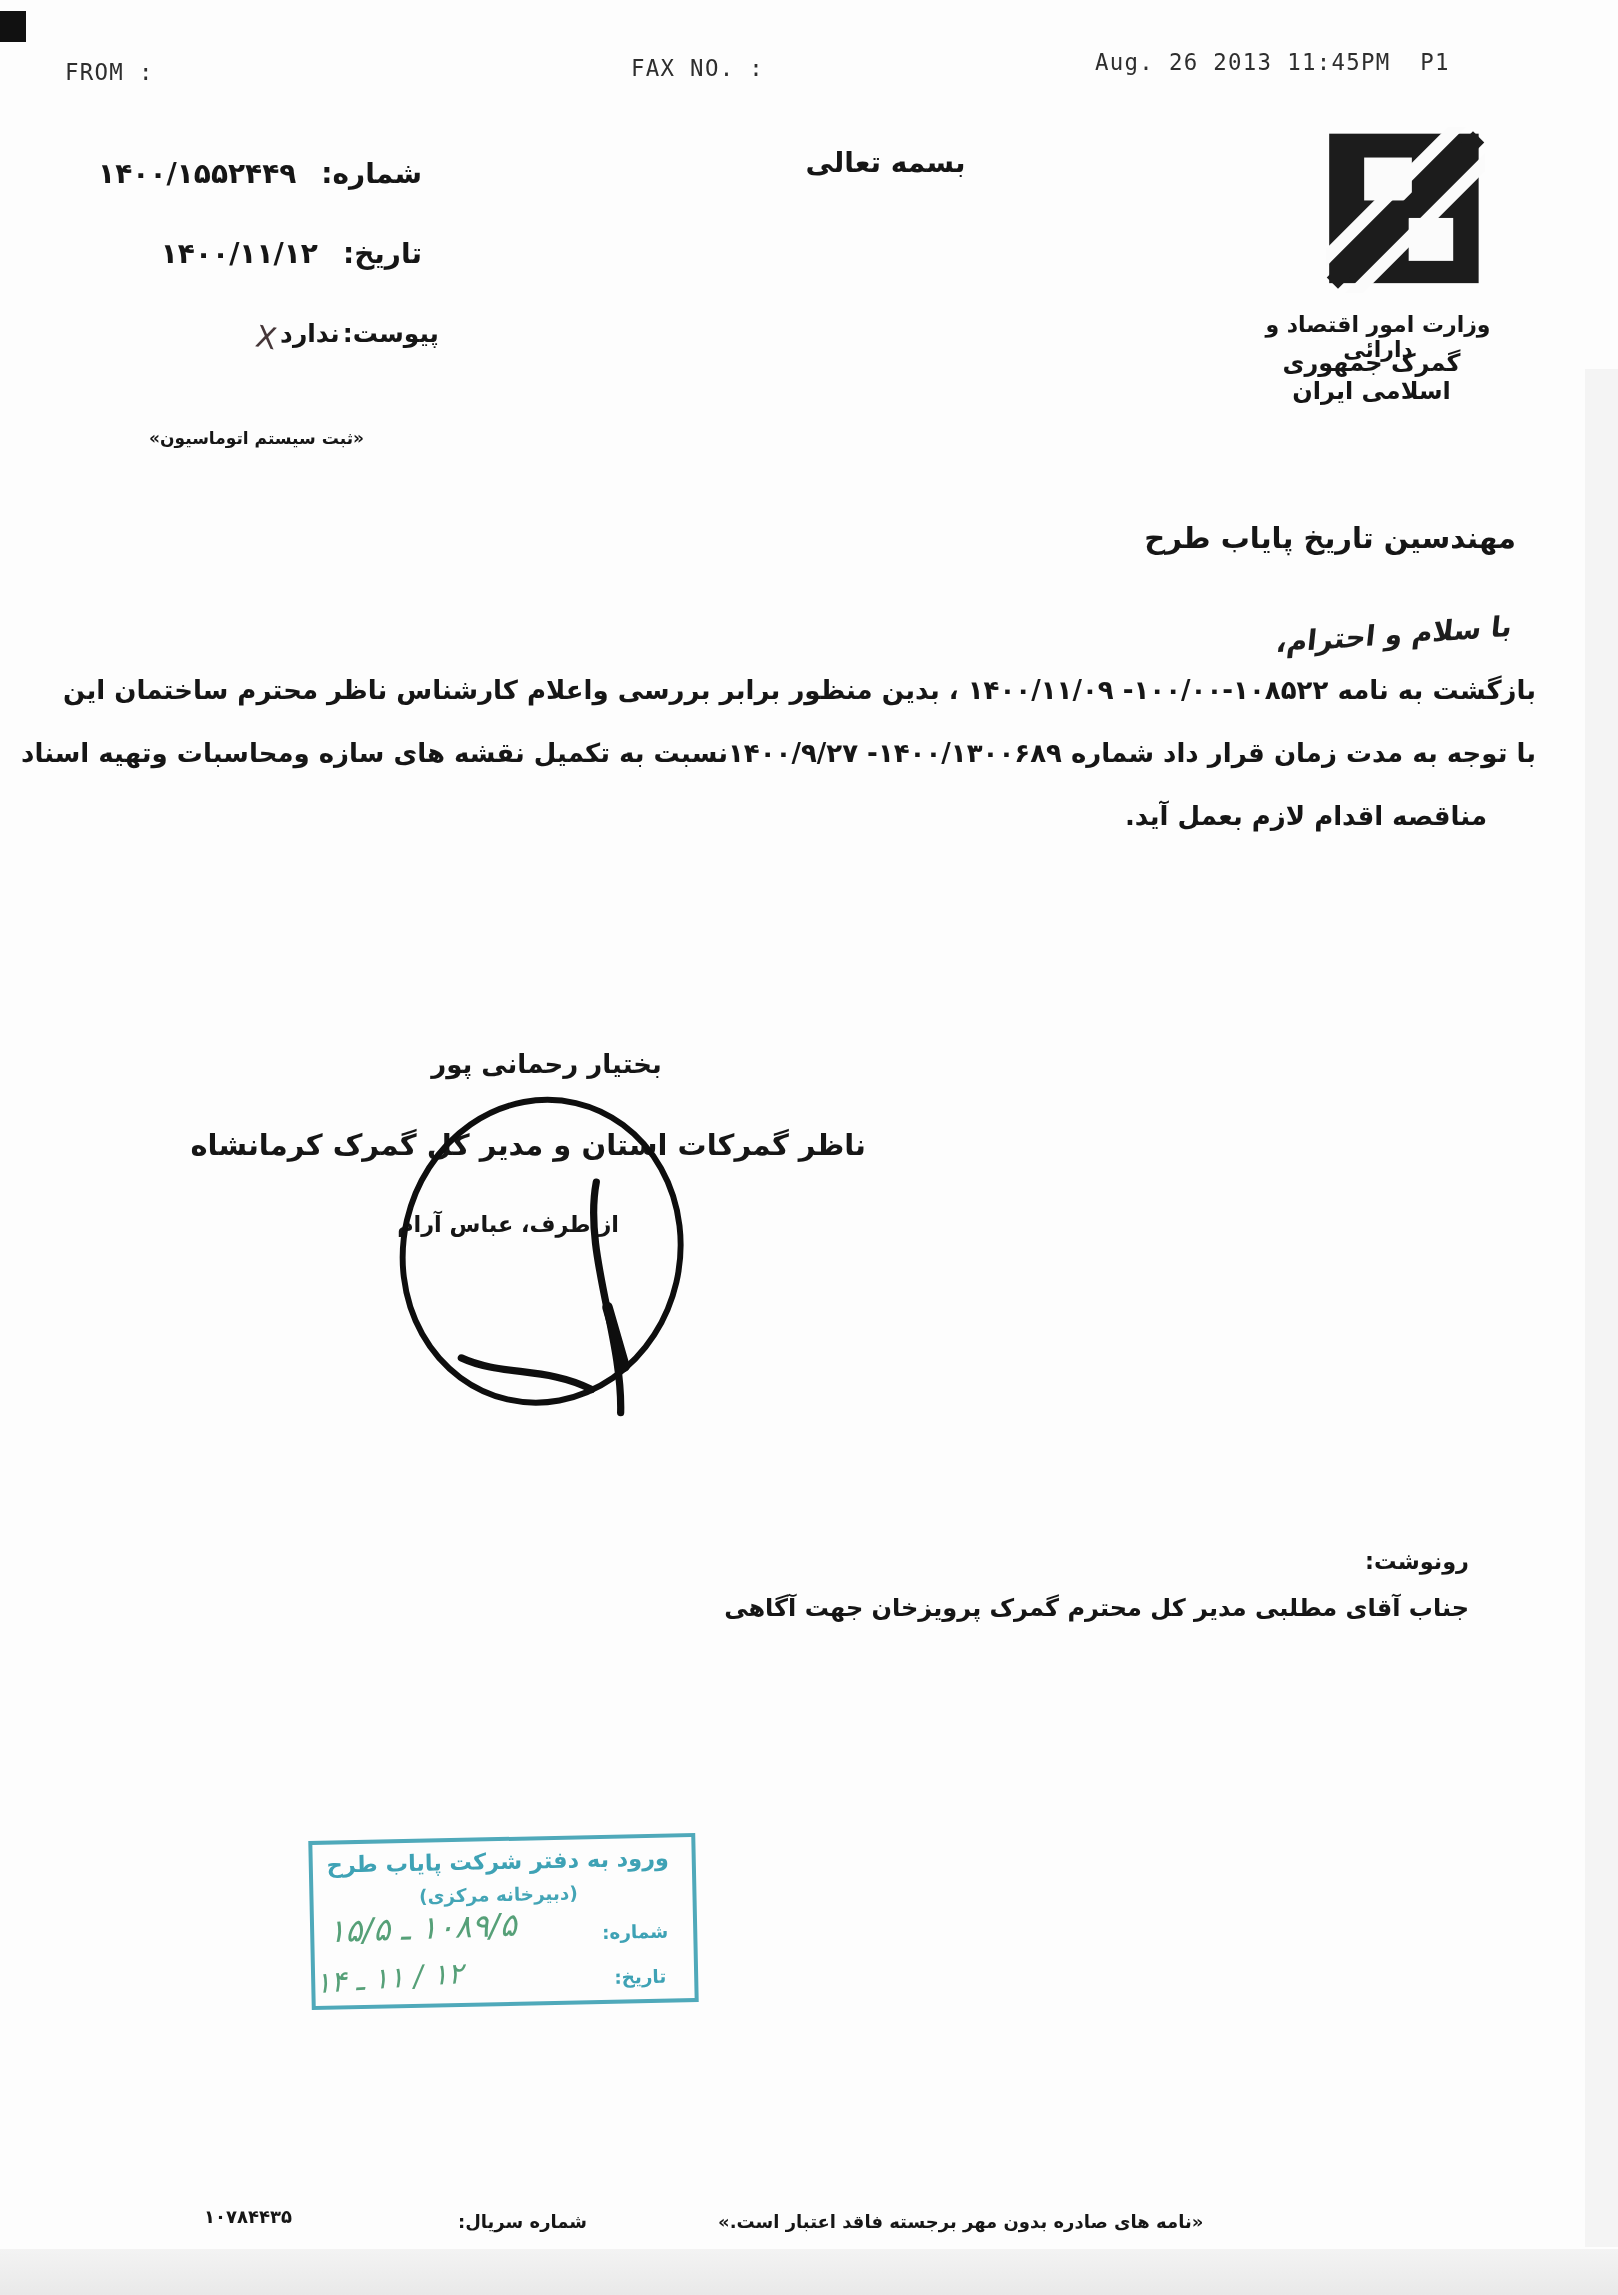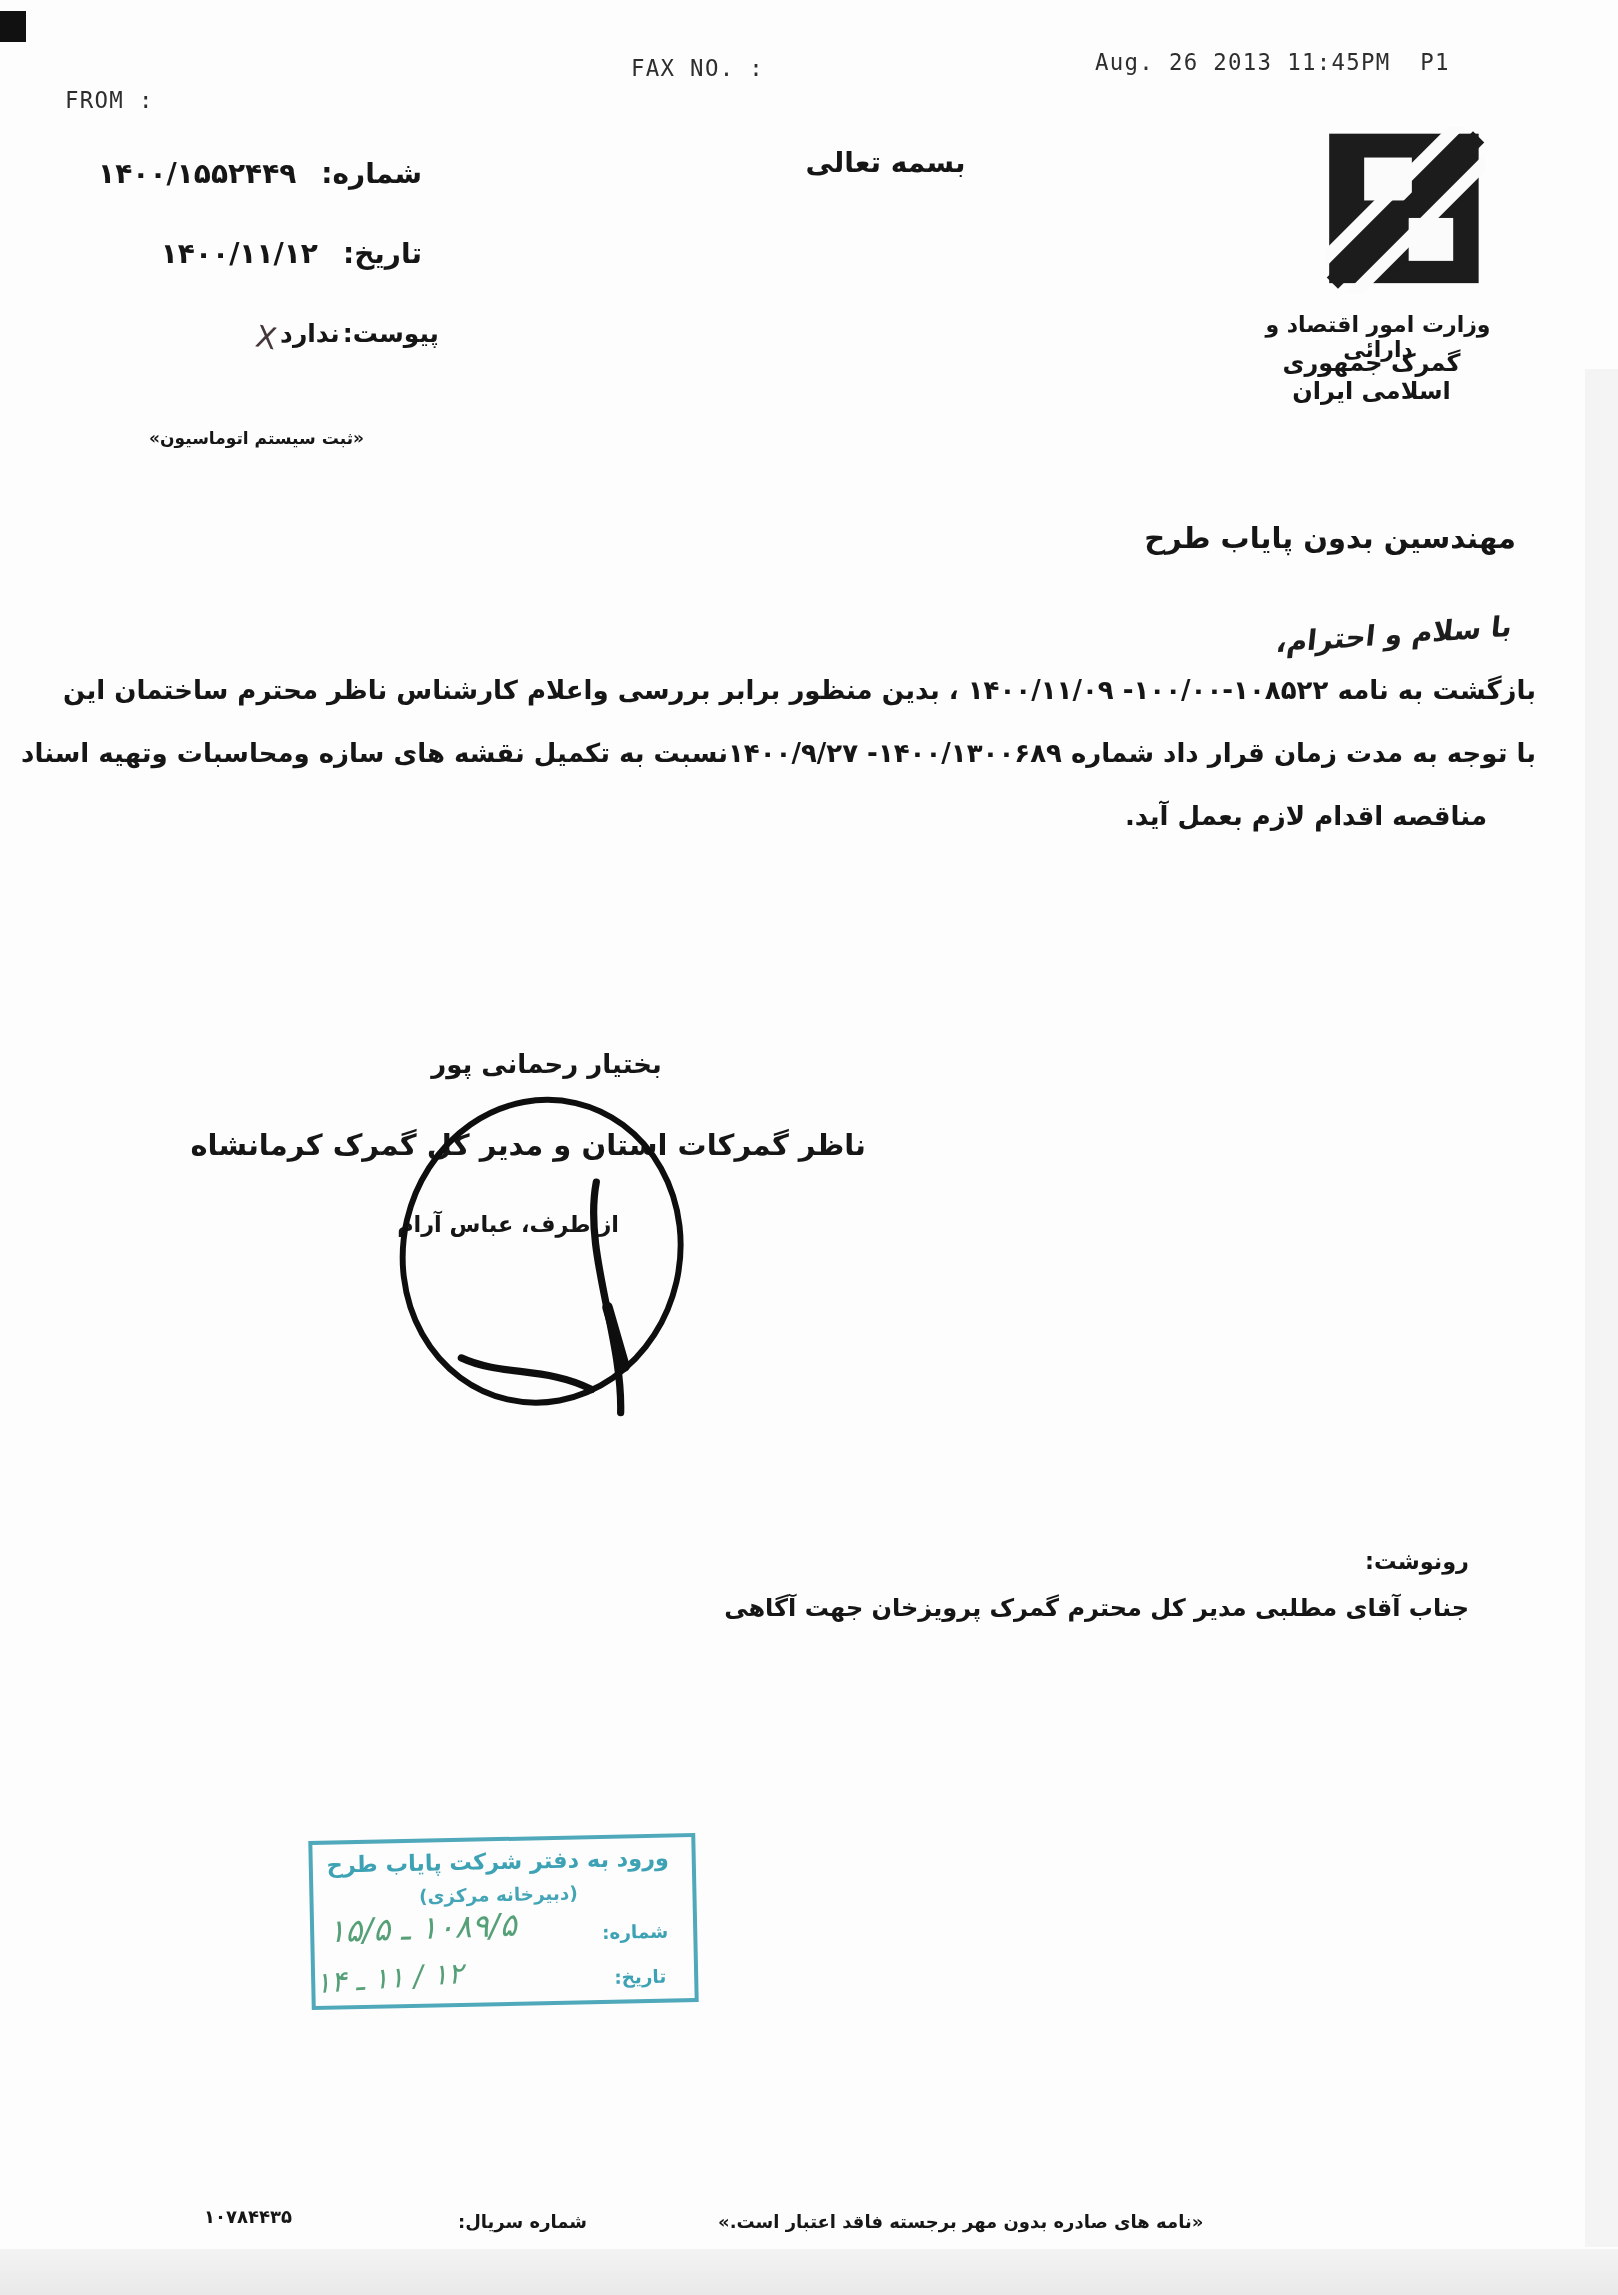--- a/index.html
+++ b/index.html
@@ -59,21 +59,21 @@
 </style>
 </head>
 <body>
 
 <div class="page">
 
   <div class="abs corner-mark"></div>
   <div class="abs band-bottom"></div>
   <div class="abs band-right"></div>
 
-  <div class="abs mono fax" style="left:65px;top:59px;margin-top:28px;">FROM :</div>
+  <div class="abs mono fax" style="left:65px;top:59px;">FROM :</div>
   <div class="abs mono fax" style="left:631px;top:55px;">FAX NO. :</div>
   <div class="abs mono fax" style="left:1095px;top:49px;">Aug. 26 2013 11:45PM  P1</div>
 
   <div class="abs rtl b basmala">بسمه تعالی</div>
 
   <div class="abs logo">
     <svg width="159" height="166" viewBox="0 0 100 100">
       <rect x="2" y="2" width="94" height="94" fill="#1c1c1c"></rect>
       <rect x="24" y="17" width="30" height="27" fill="#fbfbfb"></rect>
       <rect x="52" y="55" width="28" height="27" fill="#fbfbfb"></rect>
@@ -90,21 +90,21 @@
   </div>
   <div class="abs rtl b hdr-row" style="right:1197px;top:237px;">
     <span>تاریخ:</span><span class="val">۱۴۰۰/۱۱/۱۲</span>
   </div>
   <div class="abs rtl b attach" style="right:1180px;top:319px;">
     <span>پیوست:</span><span class="val">ندارد</span>
   </div>
   <div class="abs xmark">X</div>
   <div class="abs rtl b autonote" style="right:1255px;top:428px;">«ثبت سیستم اتوماسیون»</div>
 
-  <div class="abs rtl b recipient">مهندسین بدون پایاب طرح</div>
+  <div class="abs rtl b recipient">مهندسین تاریخ پایاب طرح</div>
   <div class="abs rtl salutation">با سلام و احترام،</div>
 
   <div class="abs rtl b bodytext">
     <div class="body-line">بازگشت به نامه ۱۰۸۵۲۲-۱۰۰/۰۰- ۱۴۰۰/۱۱/۰۹ ، بدین منظور برابر بررسی واعلام کارشناس ناظر محترم ساختمان این</div>
     <div class="body-line">با توجه به مدت زمان قرار داد شماره ۱۴۰۰/۱۳۰۰۶۸۹- ۱۴۰۰/۹/۲۷نسبت به تکمیل نقشه های سازه ومحاسبات وتهیه اسناد</div>
     <div class="body-line lastline">مناقصه اقدام لازم بعمل آید.</div>
   </div>
 
   <div class="abs rtl b sig-name">بختیار رحمانی پور</div>
   <div class="abs rtl b sig-title">ناظر گمرکات استان و مدیر کل گمرک کرمانشاه</div>

